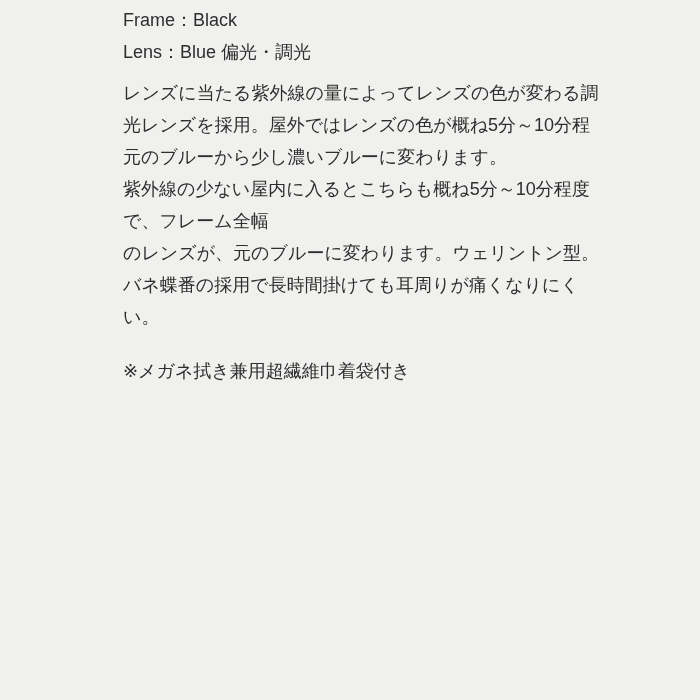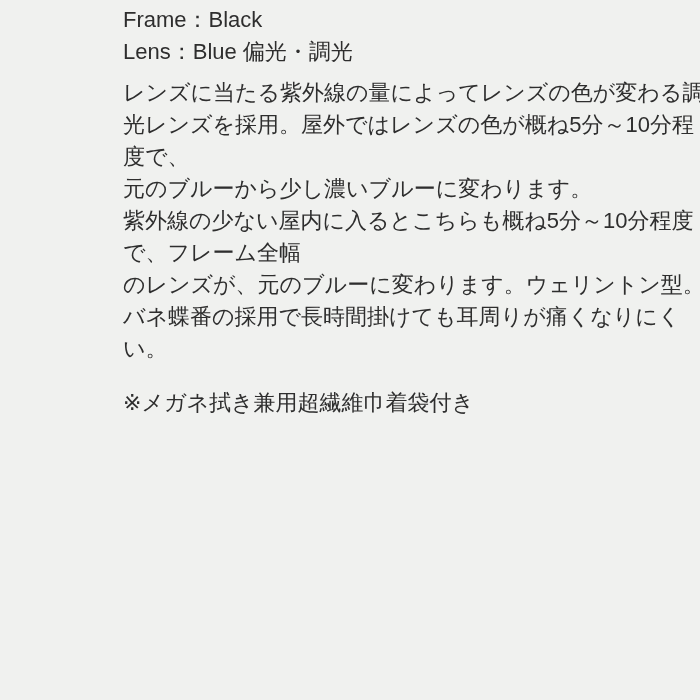--- a/index.html
+++ b/index.html
@@ -12,21 +12,21 @@
     background: #f0f1ef;
     color: #2e2e2e;
     font-family: "Liberation Sans", "DejaVu Sans", sans-serif;
     overflow: hidden;
   }
   .content {
     box-sizing: border-box;
     width: 700px;
     height: 568px;
     padding: 4px 80px 0 123px;
-    font-size: 22px;
+    font-size: 18px;
     line-height: 32px;
   }
   .line {
     white-space: nowrap;
   }
   .para {
     margin-top: 9px;
   }
   .note {
     margin-top: 22px;
@@ -39,21 +39,20 @@
 <body>
 
 <div class="content">
 
   <div class="line">Frame：Black</div>
   <div class="line">Lens：Blue 偏光・調光</div>
 
   <div class="para">
     <div class="line">レンズに当たる紫外線の量によってレンズの色が変わる調</div>
     <div class="line">光レンズを採用。屋外ではレンズの色が概ね5分～10分程</div>
-    <div class="line">度で、</div>
     <div class="line">元のブルーから少し濃いブルーに変わります。</div>
     <div class="line">紫外線の少ない屋内に入るとこちらも概ね5分～10分程度</div>
     <div class="line">で、フレーム全幅</div>
     <div class="line">のレンズが、元のブルーに変わります。ウェリントン型。</div>
     <div class="line">バネ蝶番の採用で長時間掛けても耳周りが痛くなりにく</div>
     <div class="line">い。</div>
   </div>
 
   <div class="line note">※メガネ拭き兼用超繊維巾着袋付き</div>
 

